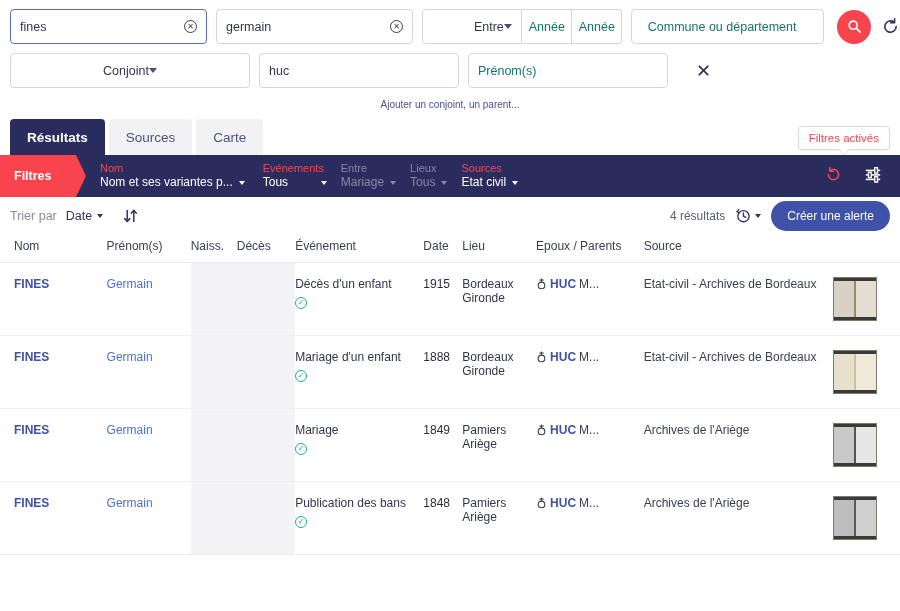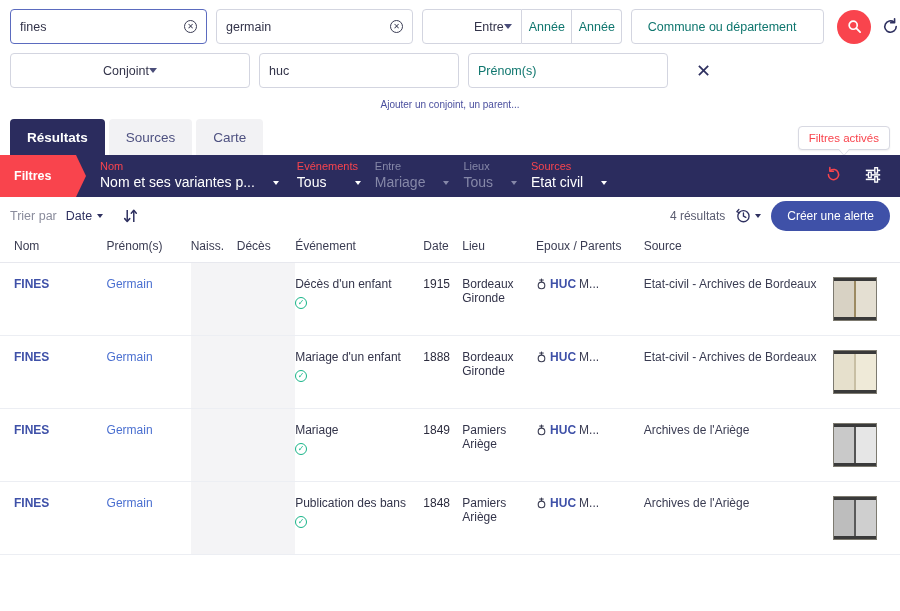--- a/index.html
+++ b/index.html
@@ -105,21 +105,21 @@
   .filters-tag {
     background: #f9444d; height: 42px; width: 86px;
     display: flex; align-items: center; padding-left: 14px;
     font-size: 12.5px; font-weight: bold; color: #fff;
     clip-path: polygon(0 0, 76px 0, 86px 50%, 76px 100%, 0 100%);
     flex: none;
   }
   .fgroup { margin-left: 10px; line-height: 1.25; }
   .fgroup .flabel { font-size: 11px; color: #f9444d; }
   .fgroup.dim .flabel { color: #8688a8; }
-  .fgroup .fval { font-size: 14px; color: #fff; display: flex; align-items: center; gap: 18px; }
+  .fgroup .fval { font-size: 12px; color: #fff; display: flex; align-items: center; gap: 6px; }
   .fgroup.dim .fval { color: #8688a8; }
   .caret { width:0;height:0;border-left:3.5px solid transparent;border-right:3.5px solid transparent;
            border-top:4.5px solid #fff; }
   .fgroup.dim .caret { border-top-color:#8688a8; }
   .fb-right { margin-left:auto; display:flex; align-items:center; gap:22px; padding-right: 18px; }
 
   
   .variantes {
     height: 34px; border-bottom: 1px solid #e7e8ee;
     display: flex; align-items: center; padding: 0 16px;

